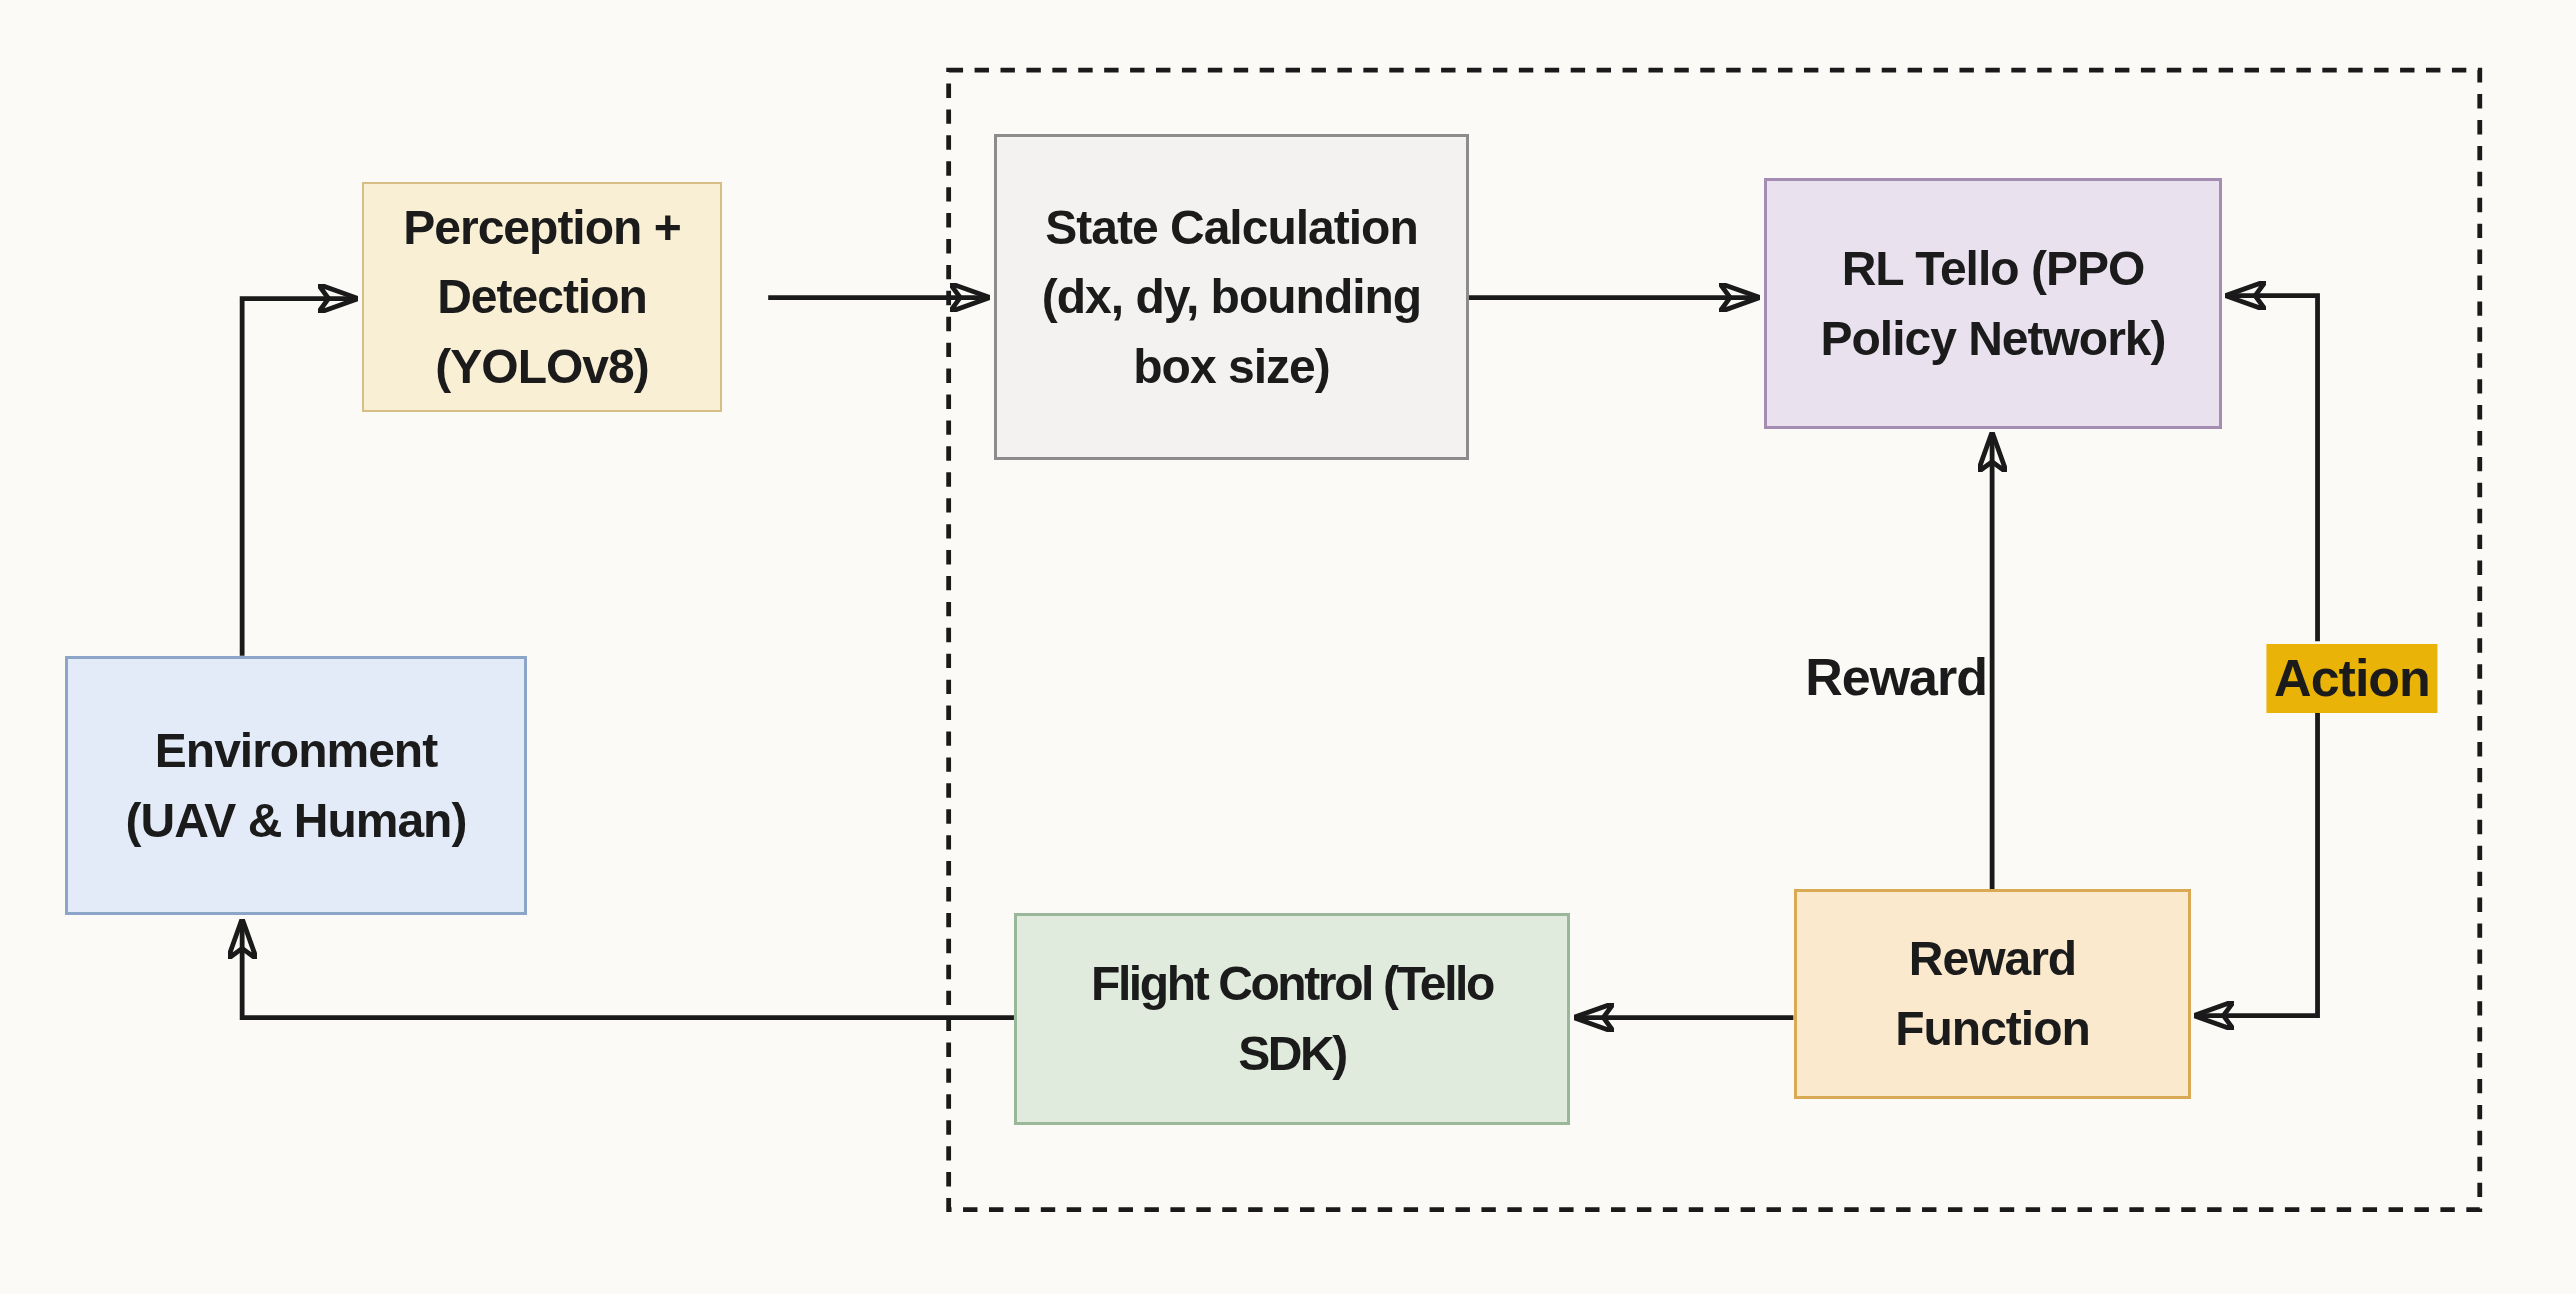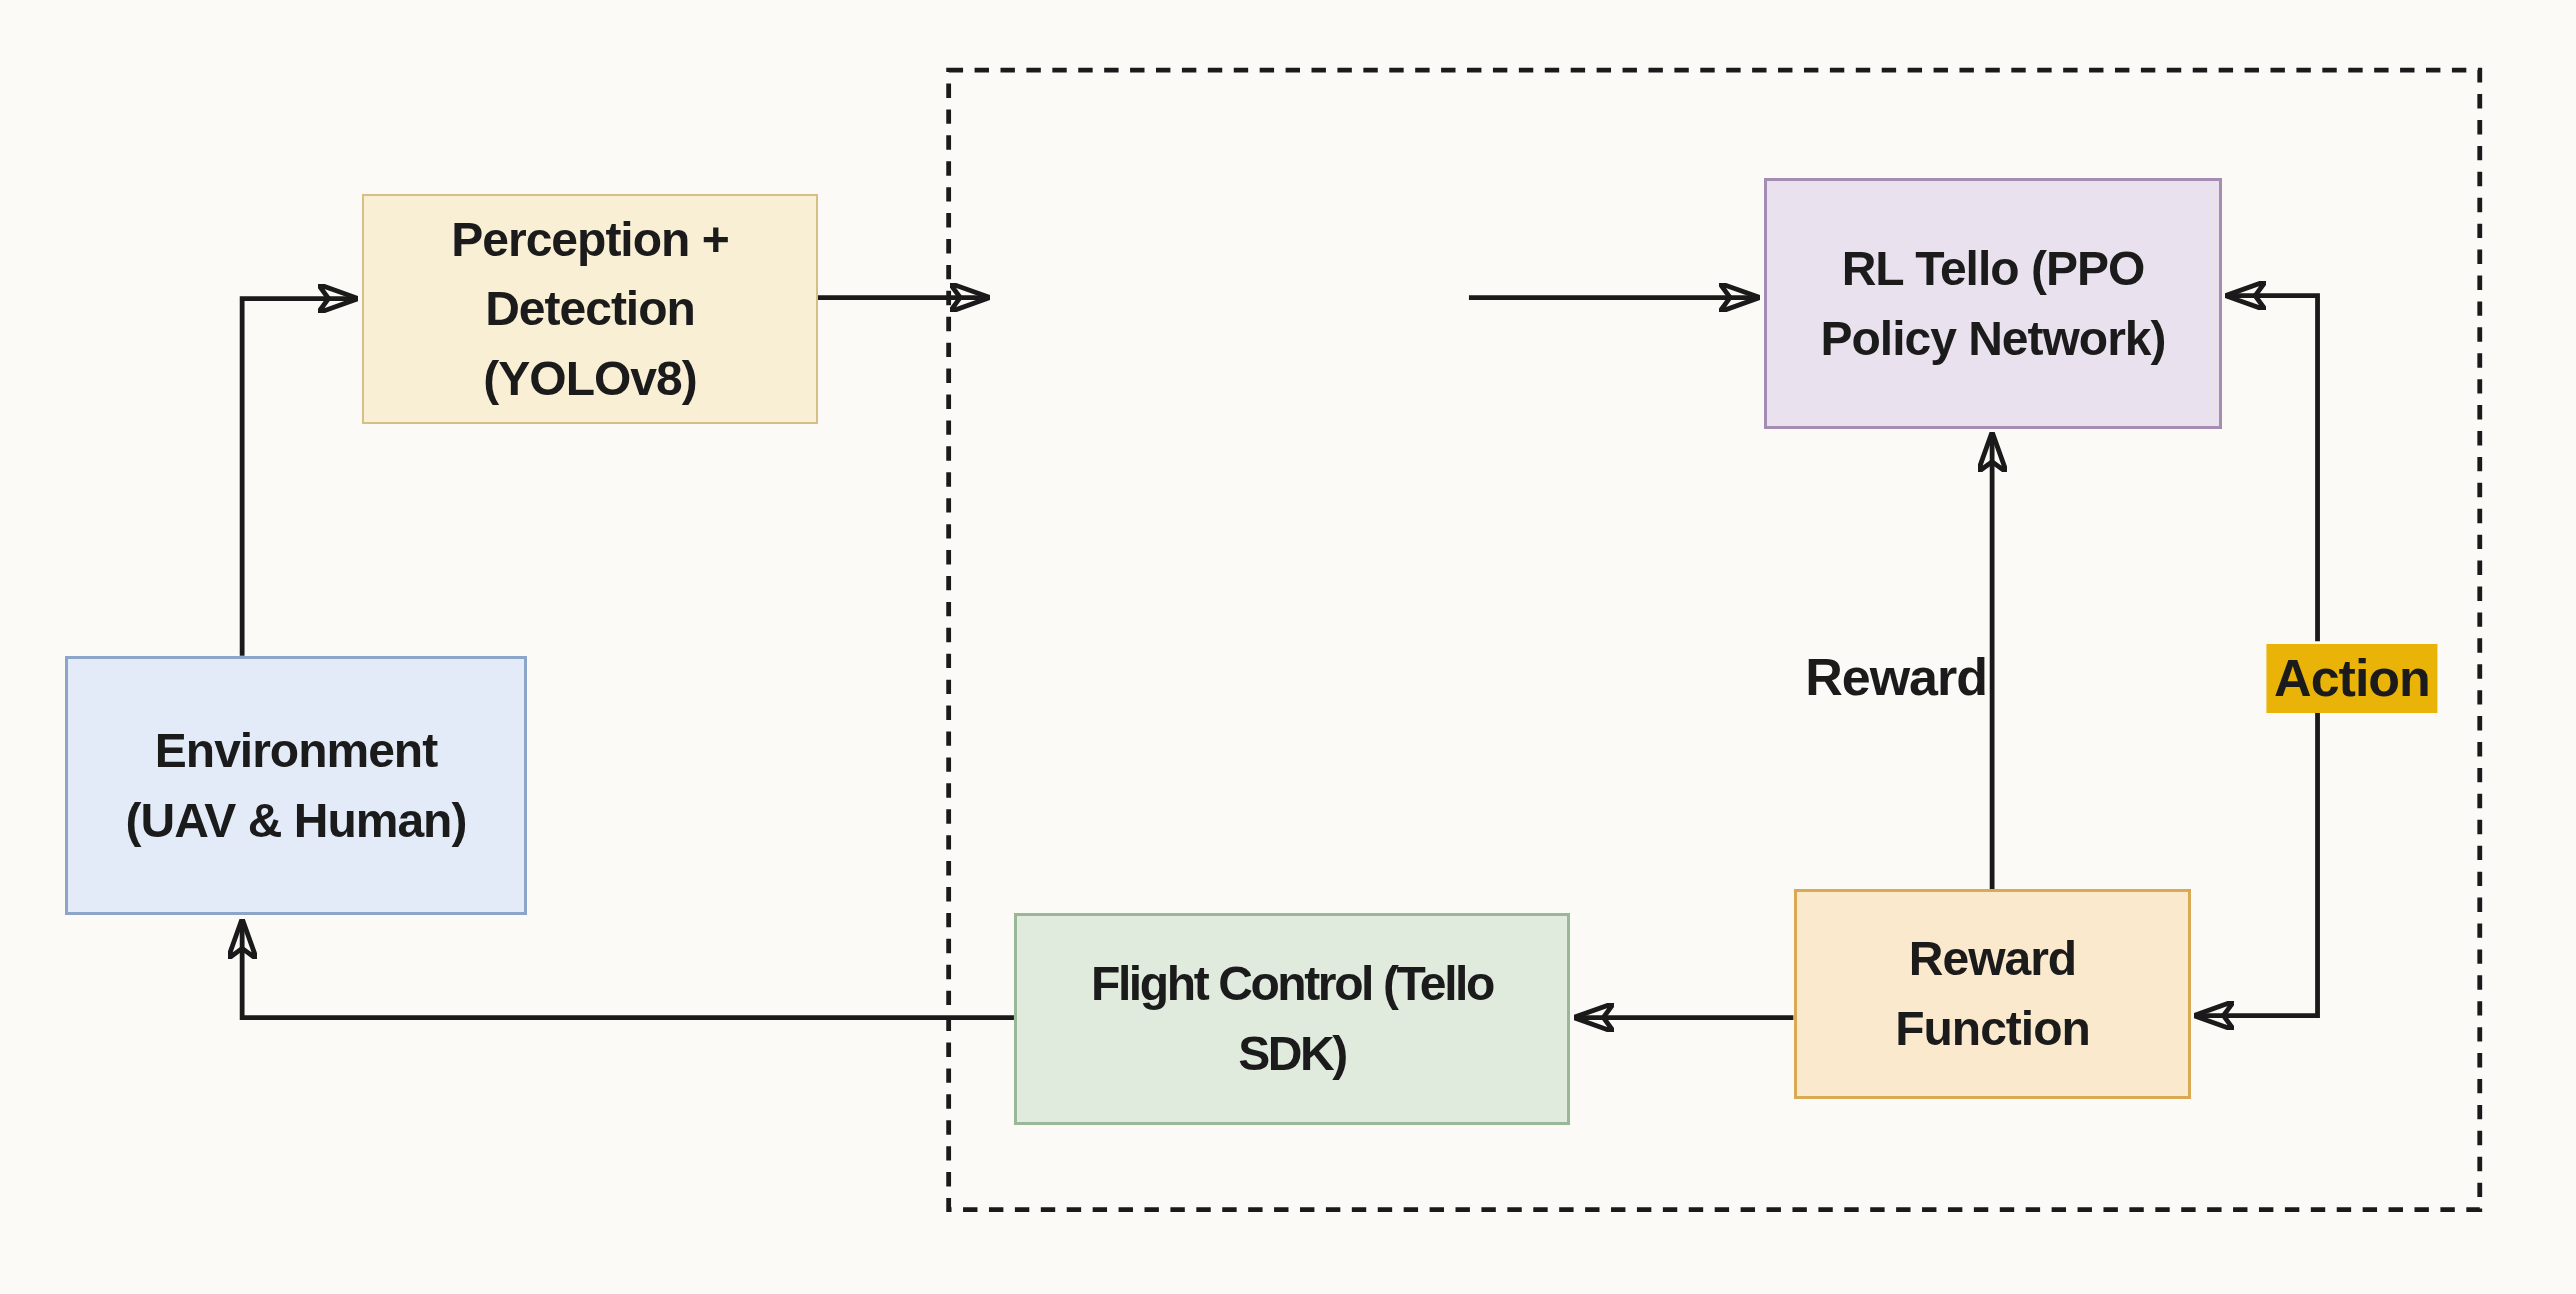--- a/index.html
+++ b/index.html
@@ -35,21 +35,21 @@
     border:3.8px solid #999;
     display:flex;align-items:center;justify-content:center;
     text-align:center;
     font-weight:700;
     font-size:48px;
     letter-spacing:-1px;
     line-height:1.45;
     color:#1b1b1b;
     white-space:pre;
   }
-  .node-perception{left:362px;top:194px;width:456px;height:230px;border-width:2.9px;}
+  .node-perception{left:362px;top:182px;width:360px;height:230px;border-width:2.9px;}
   .node-statecalc{left:994px;top:134px;width:475px;height:326px;}
   .node-rlagent{left:1764px;top:178px;width:458px;height:251px;}
   .node-environment{left:65px;top:656px;width:462px;height:259px;}
   .node-flightcontrol{left:1014px;top:913px;width:556px;height:212px;letter-spacing:-2.4px;}
   .node-rewardfn{left:1794px;top:889px;width:397px;height:210px;}
   .edge-label{
     position:absolute;
     font-weight:700;
     font-size:52px;
     letter-spacing:-1px;
@@ -92,20 +92,25 @@
     <path d="M 1868 1060 H 1641" marker-end="url(#arrow)"></path>
     <path d="M 1056 1060 H 252 V 959" marker-end="url(#arrow)"></path>
   </svg>
 
   <div class="node node-perception" style="background: rgb(249, 239, 213); border-color: rgb(215, 190, 133);">
     <span>Perception +
 Detection
 (YOLOv8)</span>
   </div>
 
+  <div class="node node-statecalc" style="background: rgb(243, 242, 240); border-color: rgb(140, 140, 140);">
+    <span>State Calculation
+(dx, dy, bounding
+box size)</span>
+  </div>
 
   <div class="node node-rlagent" style="background: rgb(234, 225, 239); border-color: rgb(165, 140, 178);">
     <span>RL Tello (PPO
 Policy Network)</span>
   </div>
 
   <div class="node node-environment" style="background: rgb(228, 235, 248); border-color: rgb(141, 165, 201);">
     <span>Environment
 (UAV &amp; Human)</span>
   </div>

